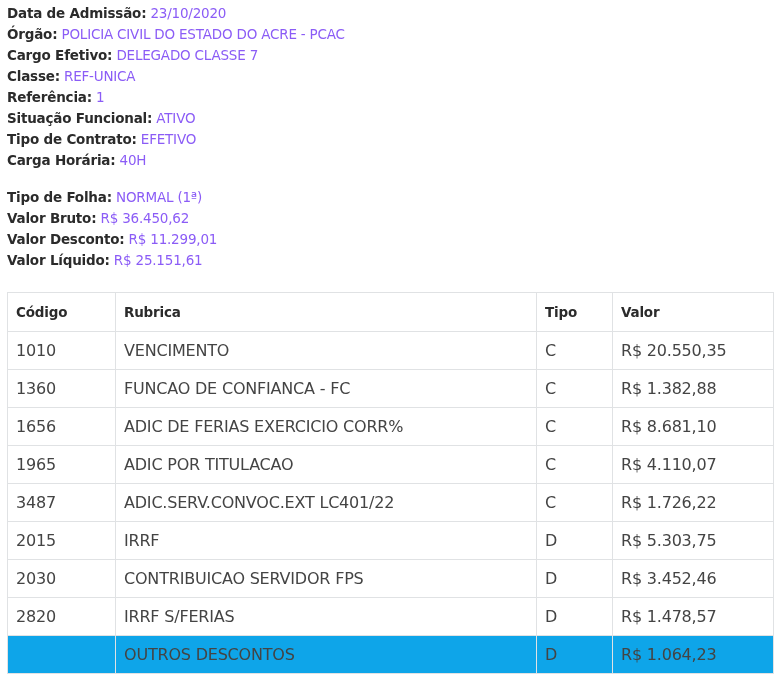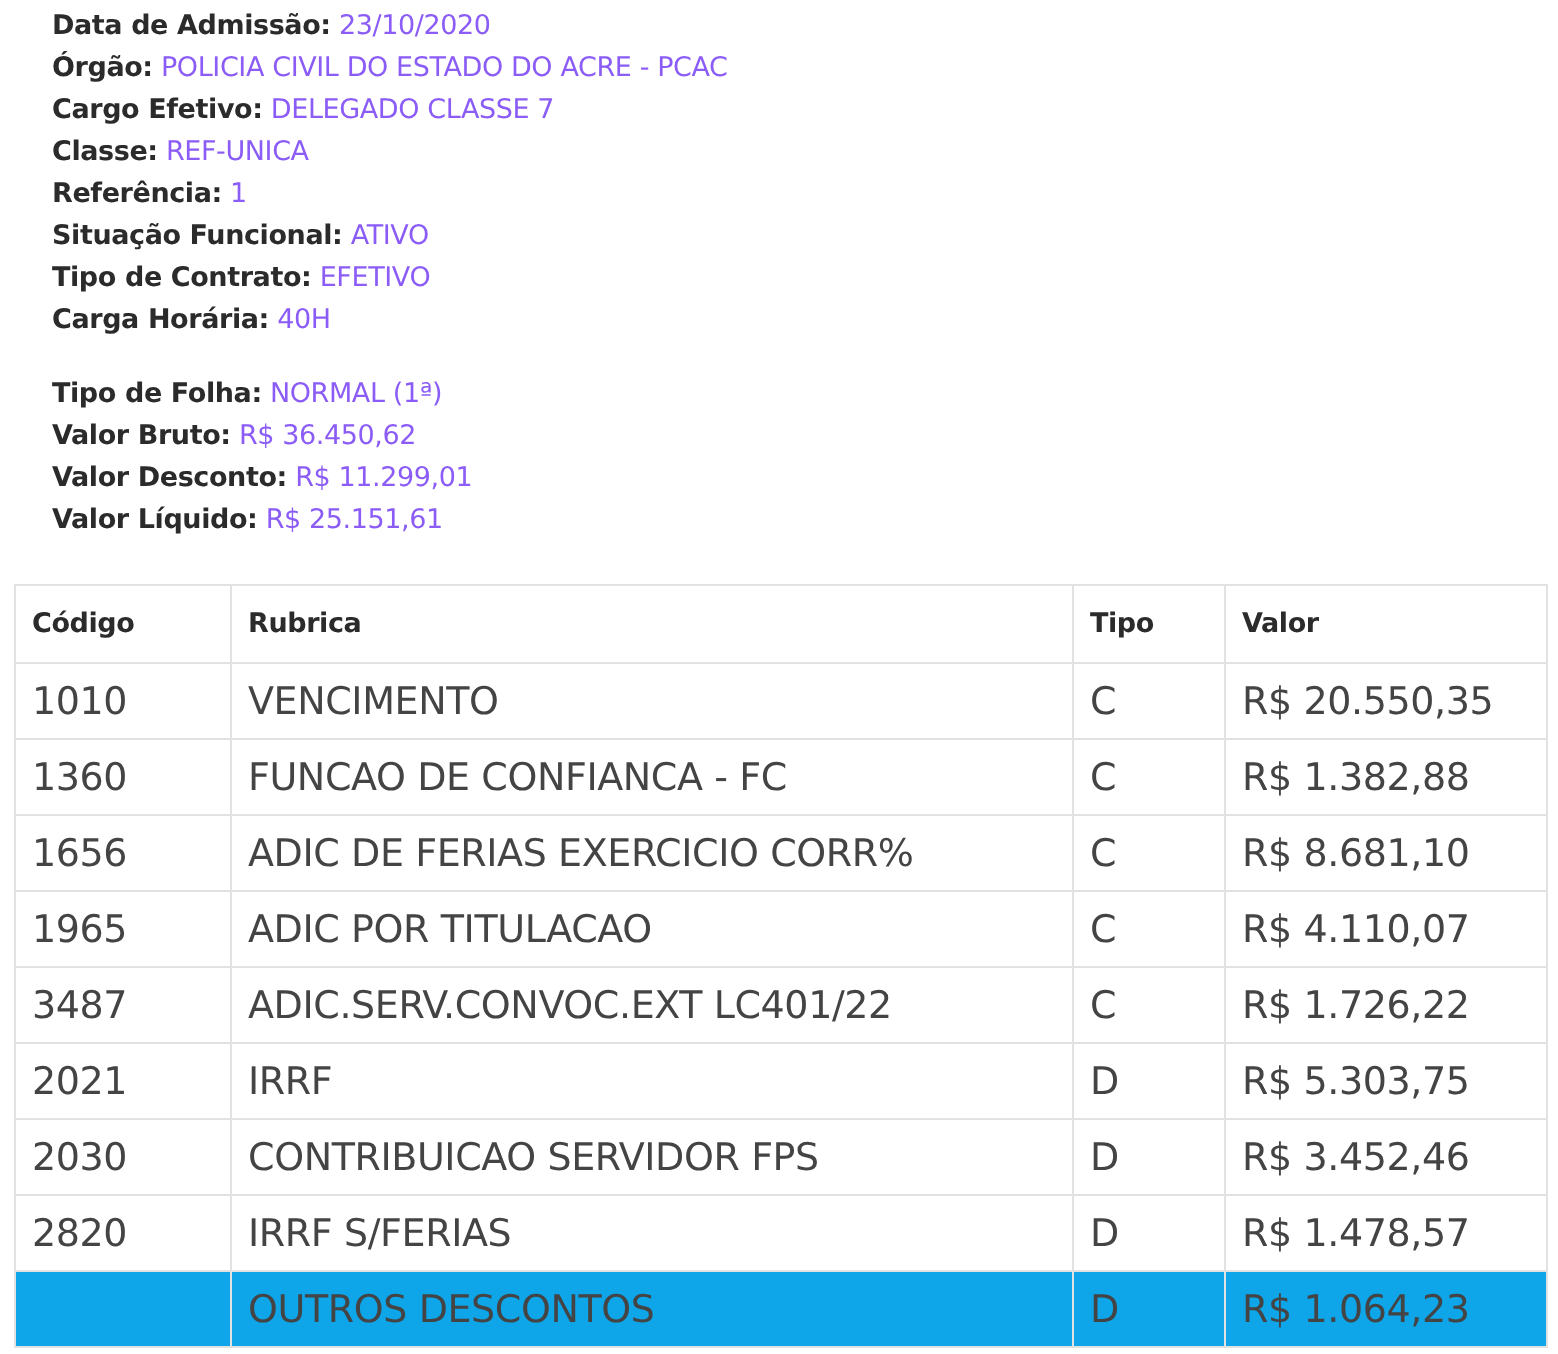--- a/index.html
+++ b/index.html
@@ -4,40 +4,40 @@
 <style>
   html, body { margin: 0; padding: 0; background: #ffffff; }
   body {
     width: 779px; height: 677px; overflow: hidden;
     font-family: "DejaVu Sans", "Liberation Sans", sans-serif;
     color: #333333;
     font-size: 13.5px;
   }
   .info-block { padding: 3px 0 0 7px; }
   .info-line { height: 21px; line-height: 21px; white-space: nowrap; letter-spacing: -0.2px; }
-  .info-label { font-weight: bold; color: #2b2b2b; margin-left: 19px; }
+  .info-label { font-weight: bold; color: #2b2b2b; }
   .info-value { color: #8b5cf6; }
   .gap { height: 16px; }
   .table-wrap { position: absolute; left: 7px; top: 292px; }
   table {
     border-collapse: collapse;
     width: 766px;
     table-layout: fixed;
   }
   th, td {
     border: 1px solid #e0e2e4;
     text-align: left;
     padding: 0 8px;
     white-space: nowrap;
     overflow: hidden;
     letter-spacing: -0.2px;
     margin-top: 24px;
   }
   th { height: 38px; font-weight: 600; color: #2b2b2b; font-size: 13.5px; }
-  td { height: 37px; font-weight: normal; color: #444444; font-size: 19px; }
+  td { height: 37px; font-weight: normal; color: #444444; font-size: 16px; }
   tr.shaded td { background: #0ea5e9; }
   col.c1 { width: 108px; }
   col.c2 { width: 421px; }
   col.c3 { width: 76px; }
   col.c4 { width: 161px; }
 </style>
 </head>
 <body>
 
 <div class="info-block">
@@ -99,21 +99,21 @@
         <td>C</td>
         <td>R$ 4.110,07</td>
       </tr>
       <tr>
         <td>3487</td>
         <td>ADIC.SERV.CONVOC.EXT LC401/22</td>
         <td>C</td>
         <td>R$ 1.726,22</td>
       </tr>
       <tr>
-        <td>2021</td>
+        <td>2015</td>
         <td>IRRF</td>
         <td>D</td>
         <td>R$ 5.303,75</td>
       </tr>
       <tr>
         <td>2030</td>
         <td>CONTRIBUICAO SERVIDOR FPS</td>
         <td>D</td>
         <td>R$ 3.452,46</td>
       </tr>

